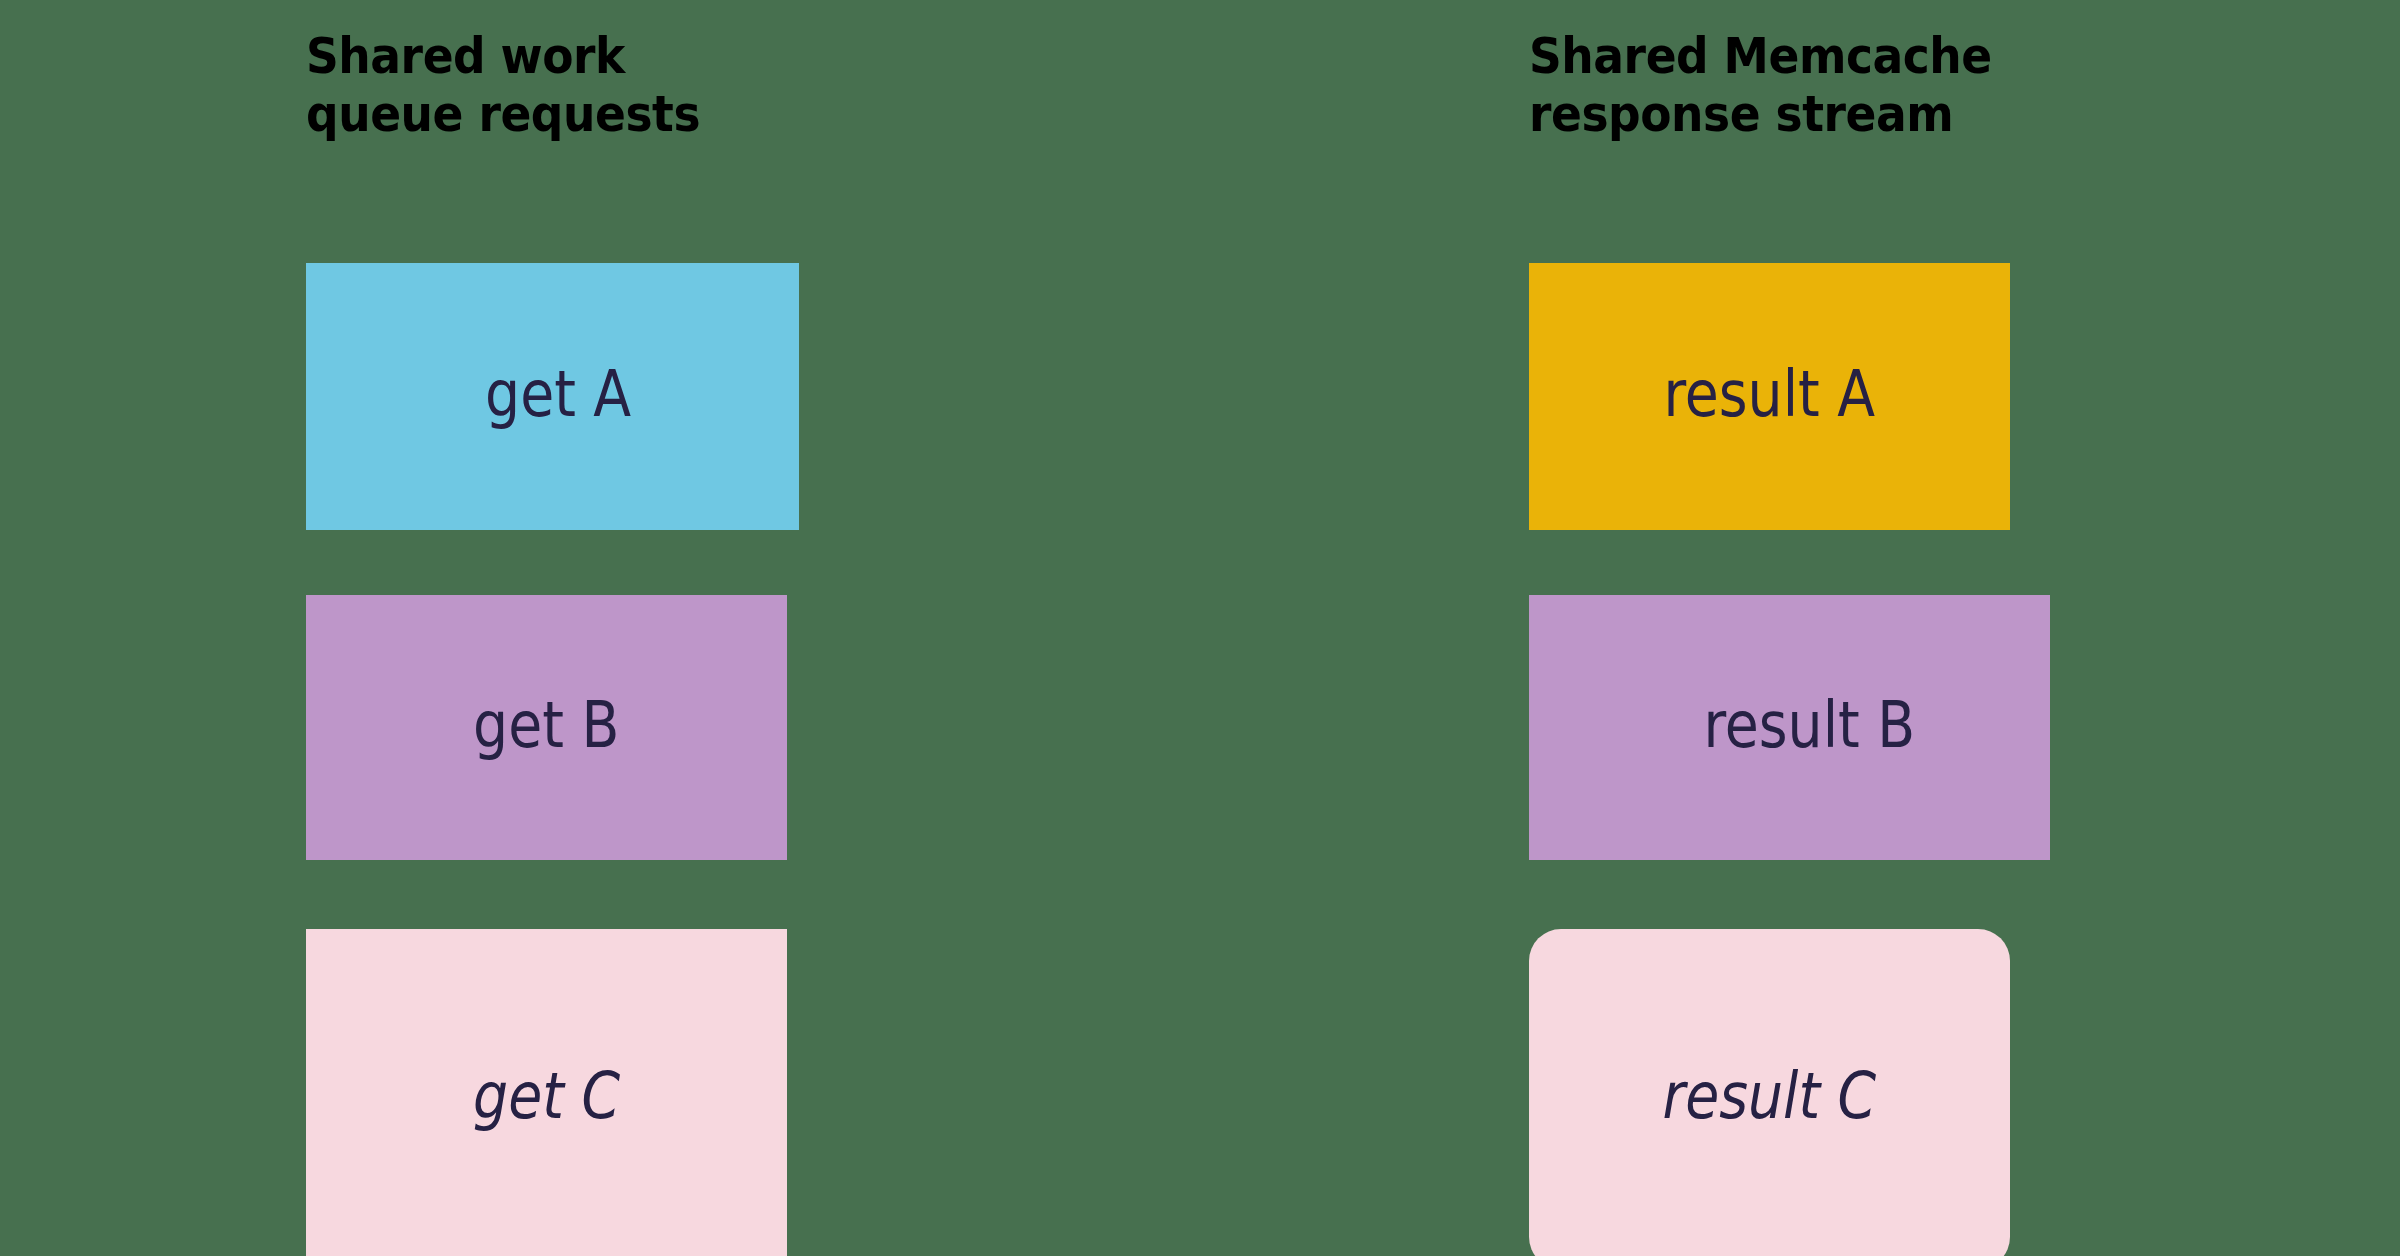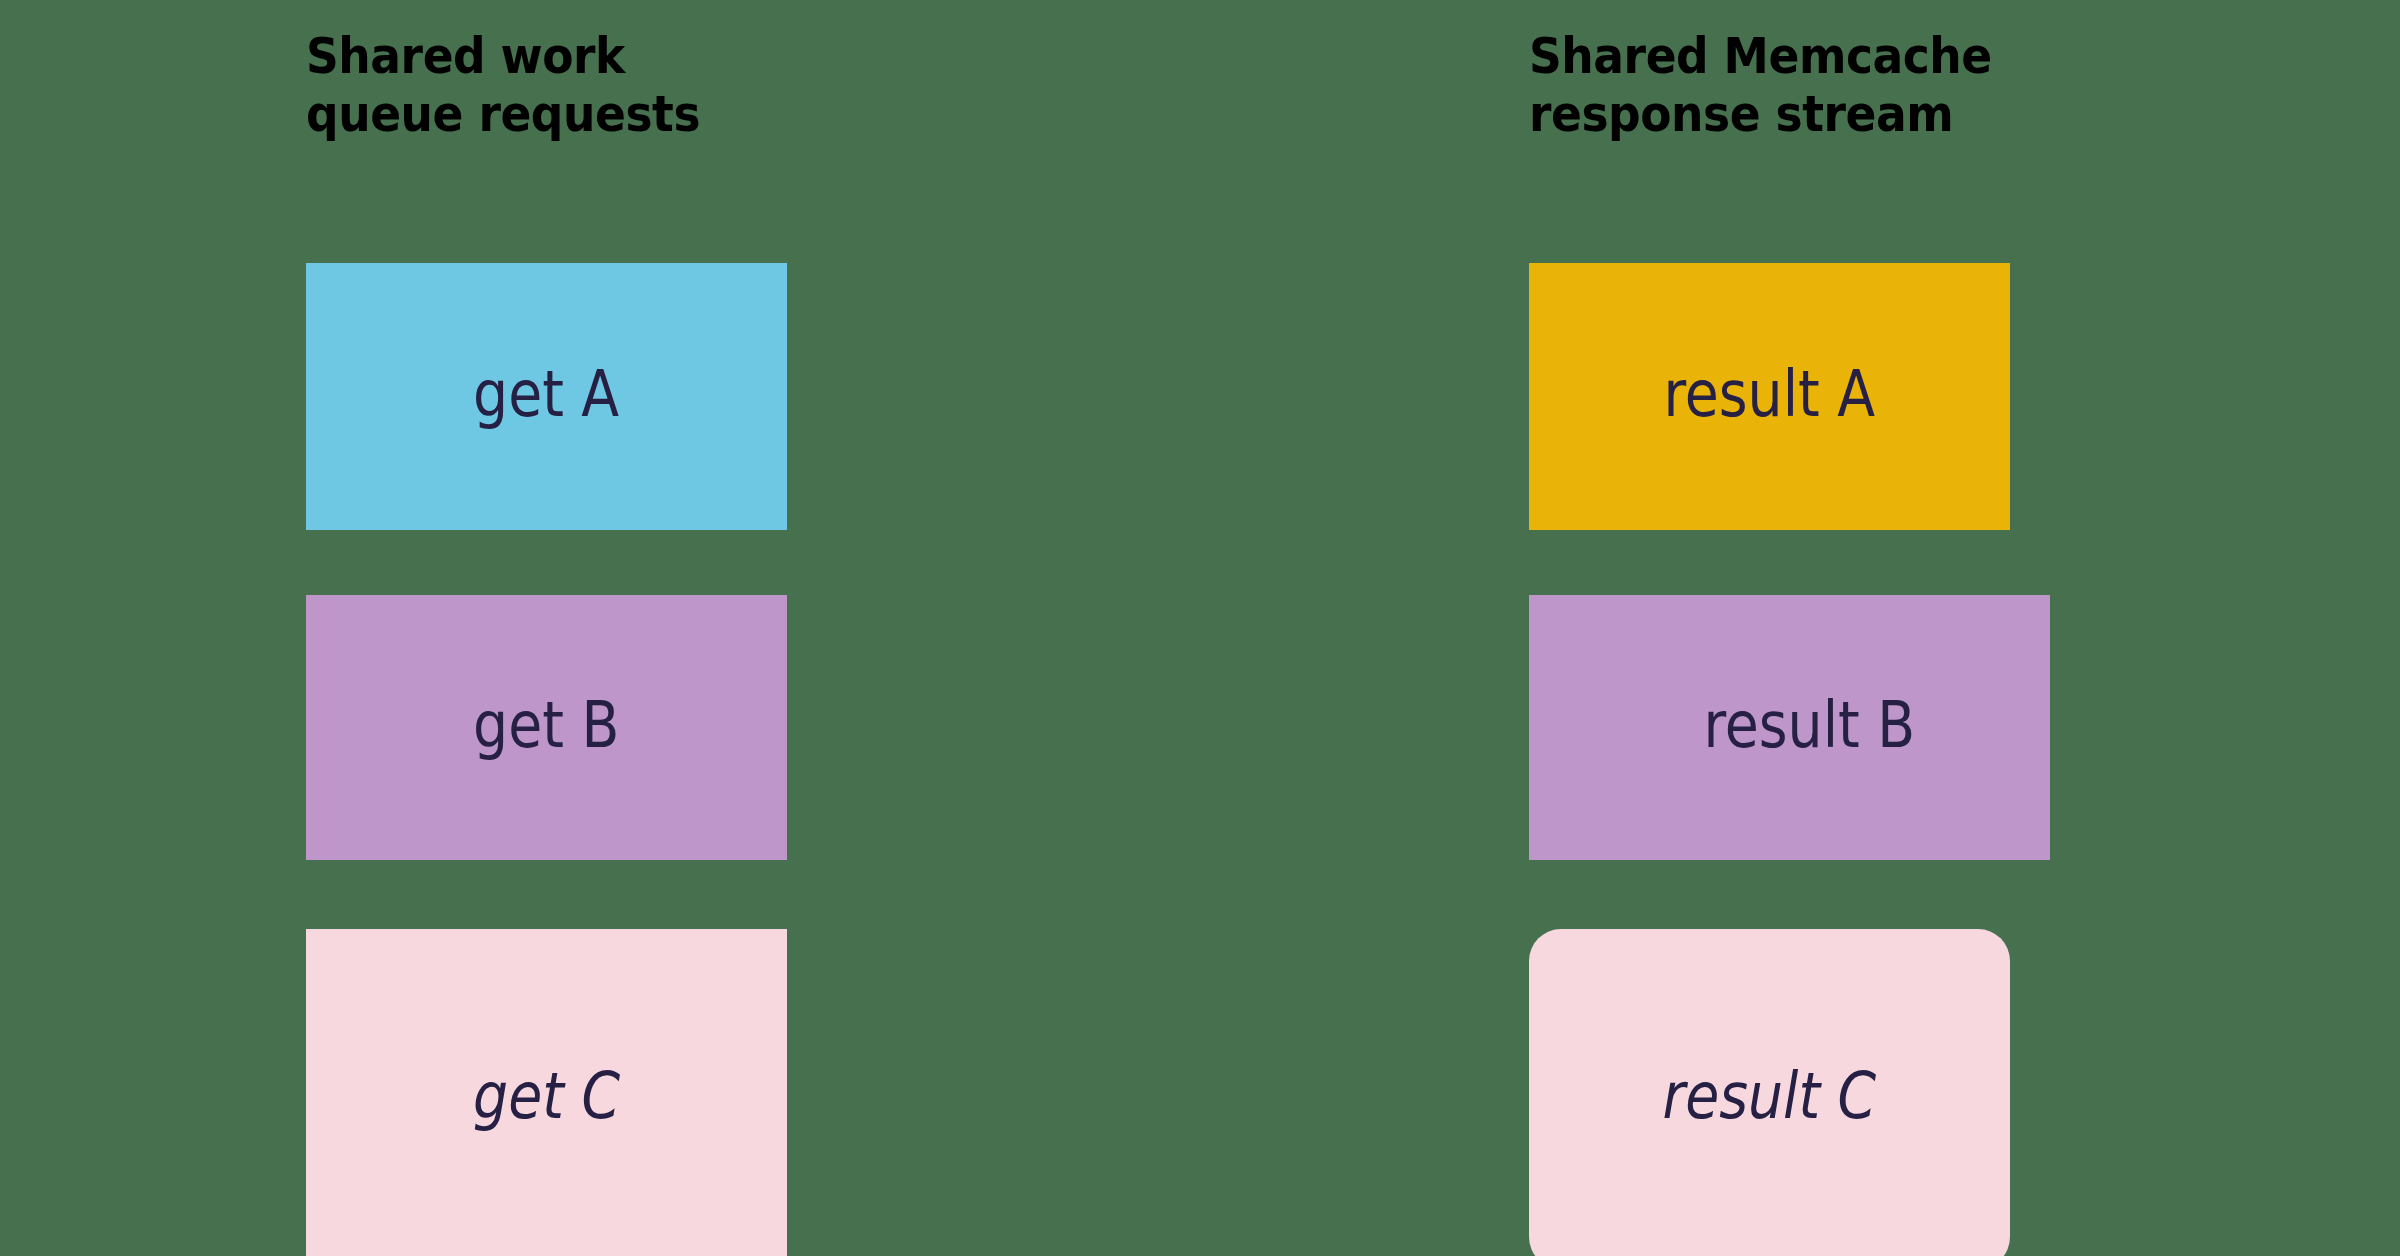--- a/index.html
+++ b/index.html
@@ -78,21 +78,21 @@
 <div id="diagram">
 
   <div class="column-heading" id="heading-left">Shared work
 queue requests</div>
 
   <div class="column-heading" id="heading-right">Shared Memcache
 response stream</div>
 
   <div class="column" id="column-left">
 
-    <div class="msg-box row-0" style="background: rgb(111, 200, 227);">
+    <div class="msg-box row-0" style="background: rgb(111, 200, 227); padding-left: 12px;">
       <span class="msg-box-label" style="color: rgb(38, 33, 68);">get A</span>
     </div>
 
     <div class="msg-box row-1" style="background: rgb(190, 150, 201);">
       <span class="msg-box-label" style="color: rgb(38, 33, 68);">get B</span>
     </div>
 
     <div class="msg-box row-2" style="background: rgb(247, 216, 223);">
       <span class="msg-box-label" style="color: rgb(38, 33, 68);">get C</span>
     </div>

